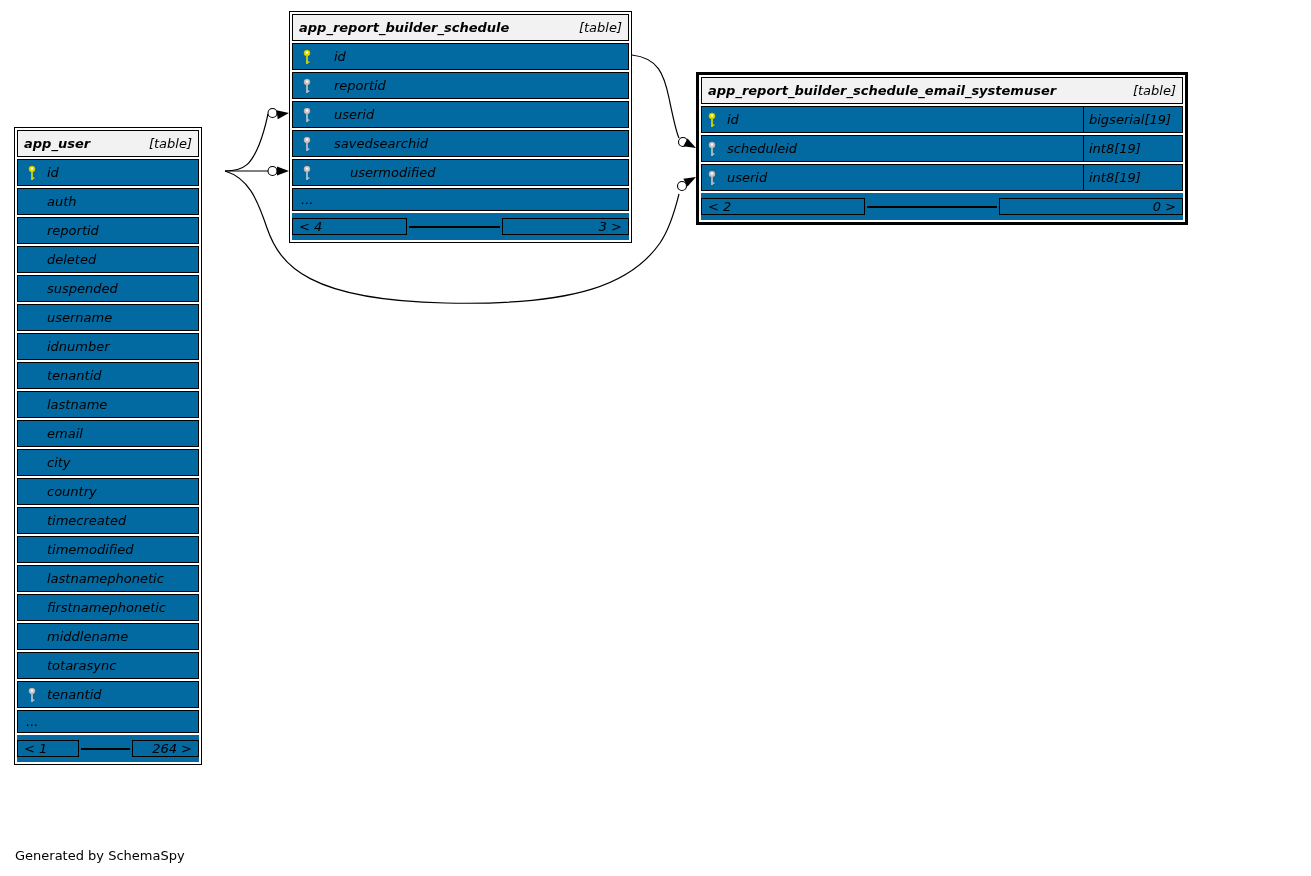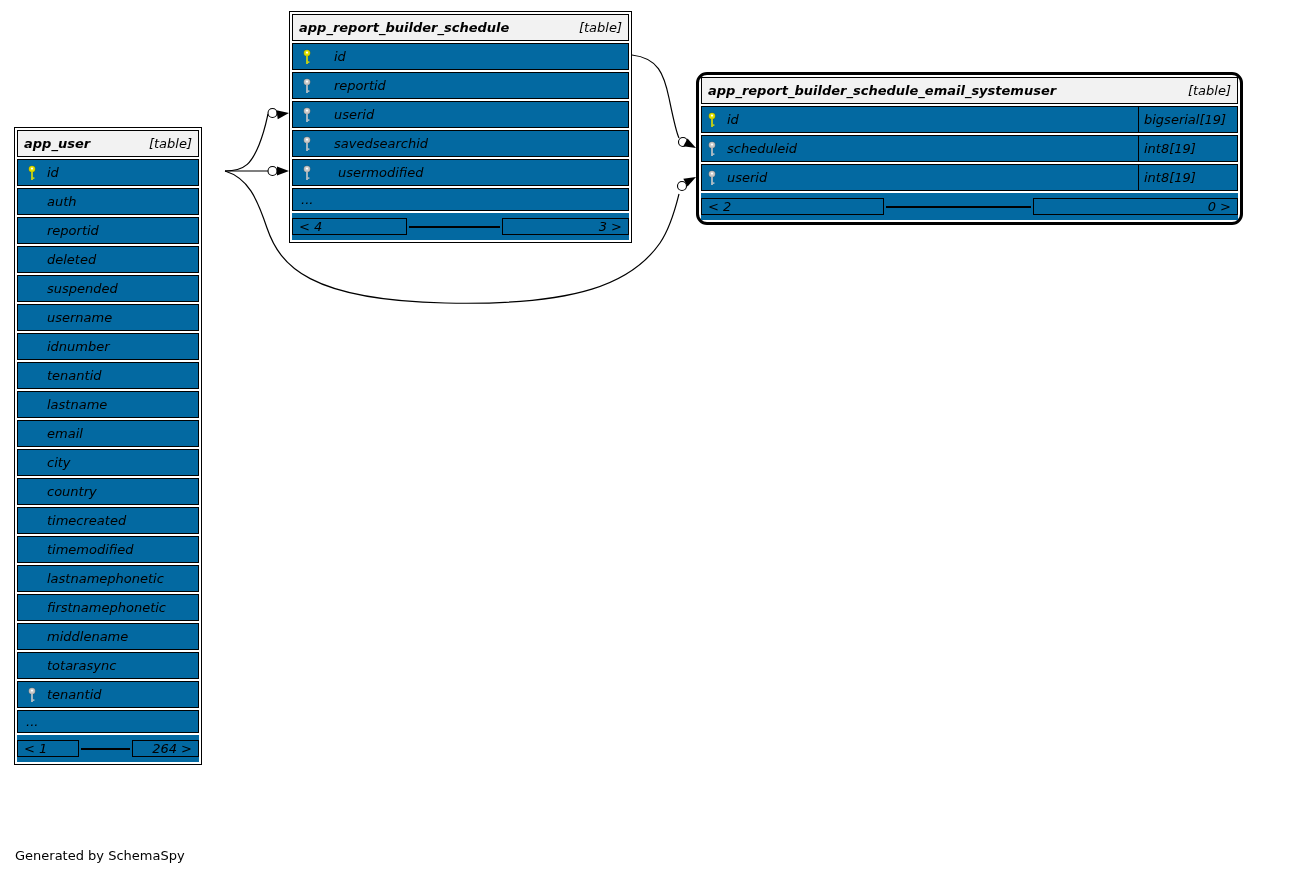--- a/index.html
+++ b/index.html
@@ -241,33 +241,33 @@
   </div>
   <div class="cellrow">
     <span class="kicon fk">
         <svg width="10" height="16" viewBox="0 0 10 16">
           <circle cx="5" cy="4" r="3.3" fill="currentColor" stroke="rgba(0,0,0,0.25)" stroke-width="0.8"></circle>
           <circle cx="5" cy="3.6" r="1.1" fill="#fff"></circle>
           <rect x="4.2" y="7" width="1.6" height="8" fill="currentColor"></rect>
           <rect x="5.6" y="12.4" width="1.8" height="1.4" fill="currentColor"></rect>
         </svg>
       </span>
-    <span class="cname" style="margin-left:16px;">usermodified</span>
+    <span class="cname" style="margin-left:28px;">usermodified</span>
   </div>
   <div class="cellrow ellrow">
     <span>...</span>
   </div>
   <div class="cellrow pager">
     <div class="pcell prev">&lt; 4</div>
     <div class="pcell mid"></div>
     <div class="pcell next">3 &gt;</div>
   </div>
 </div>
 
-<div class="tablebox emph" style="left:696px; top:72px; width:547px;border-radius:11px;">
+<div class="tablebox emph" style="left:696px; top:72px; width:492px;">
   <div class="cellrow thead">
     <span class="tname">app_report_builder_schedule_email_systemuser</span>
     <span class="ttag">[table]</span>
   </div>
   <div class="cellrow">
     <div class="namecell">
       <span class="kicon pk" style="margin-left:5px;">
           <svg width="10" height="16" viewBox="0 0 10 16">
             <circle cx="5" cy="4" r="3.3" fill="currentColor" stroke="rgba(0,0,0,0.25)" stroke-width="0.8"></circle>
             <circle cx="5" cy="3.6" r="1.1" fill="#fff"></circle>

